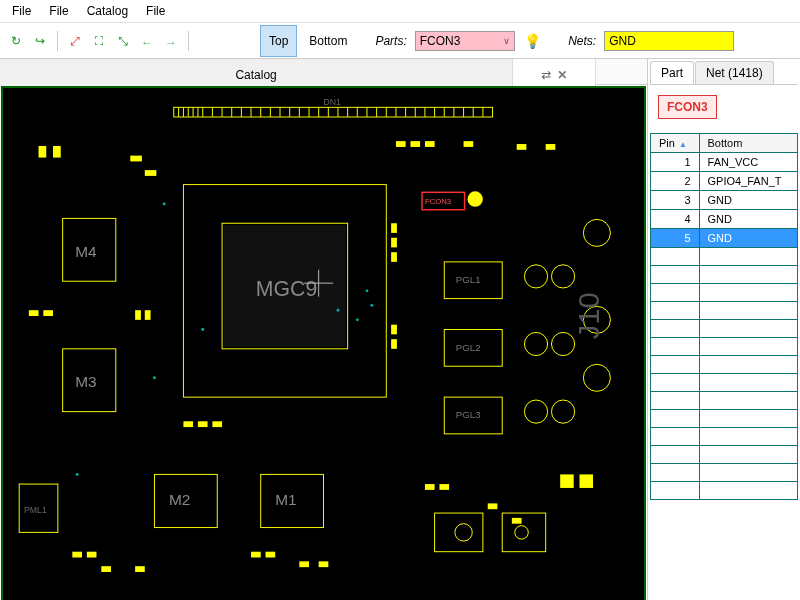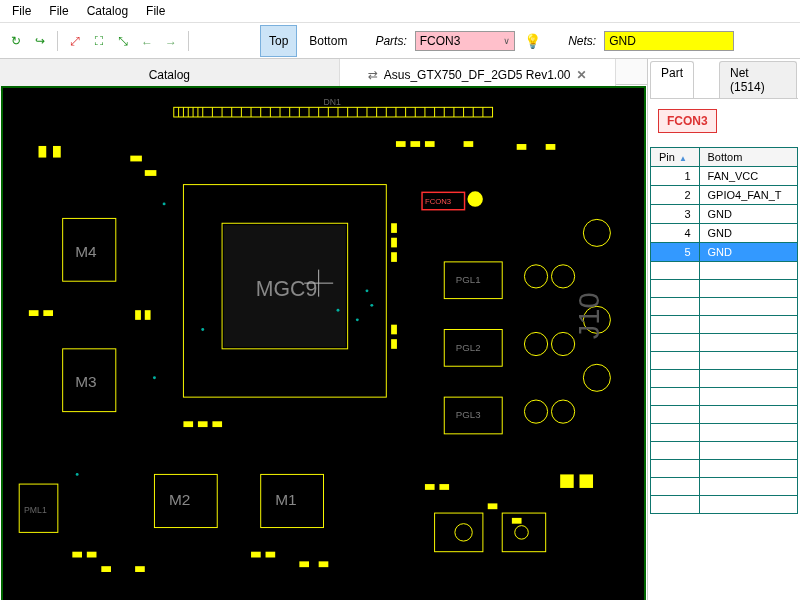--- a/index.html
+++ b/index.html
@@ -23,21 +23,21 @@
   .left { flex: 1; display: flex; flex-direction: column; border-right: 1px solid #ccc; }
   .tabrow { display: flex; border-bottom: 1px solid #ccc; background: #fafafa; height: 26px; }
   .tab { padding: 16px 28px; border-right: 1px solid #ddd; background: #f0f0f0; display:flex; align-items:center; gap:6px; }
   .tab.active { background: #fff; border-bottom: 1px solid #fff; margin-bottom: -1px; }
   .tab .close { color:#777; font-weight:bold; }
   
   .board { flex: 1; background: #000; position: relative; overflow: hidden; border: 2px solid #006400; margin: 1px; }
   .board svg { width: 100%; height: 100%; }
   
   .right { width: 152px; display: flex; flex-direction: column; padding: 2px; }
-  .rtabs { display: flex; border-bottom: 1px solid #ccc; gap: 24px; }
+  .rtabs { display: flex; border-bottom: 1px solid #ccc; }
   .rtab { padding: 4px 10px; border: 1px solid #ccc; border-bottom: none; background: #f0f0f0; border-radius: 3px 3px 0 0; margin-right: 1px; }
   .rtab.active { background: #fff; }
   .part-badge { display: inline-block; margin: 10px 8px; padding: 4px 8px; border: 1px solid #d33; color: #d33; background: #ffeaea; font-weight: 600; }
   
   table.pinlist { width: 100%; border-collapse: collapse; margin-top: 4px; border: 1px solid #ccc; }
   table.pinlist th, table.pinlist td { border: 1px solid #0f766e; padding: 3px 8px; text-align: left; font-size: 11px; }
   table.pinlist th { background: #f5f5f5; font-weight: normal; }
   table.pinlist th.sort::after { content: "▲"; font-size: 8px; color: #4a90d9; margin-left: 4px; }
   table.pinlist tr.sel td { background: #3399ff; color: #fff; }
   table.pinlist td.pin { text-align: right; }
@@ -77,21 +77,20 @@
 </div>
 
 <div class="main">
   <div class="left">
     <div class="tabrow">
       <div class="tab" style="flex:0.9;justify-content:center">
         <span>Catalog</span>
       </div>
       <div class="tab active">
         <span style="color:#666">⇄</span>
-        <span>Asus_GTX750_DF_2GD5 Rev1.00</span>
         <span class="close">✕</span>
       </div>
     </div>
     <div class="board">
       <svg viewBox="0 0 650 530">
 
         <rect x="170" y="20" width="330" height="10" fill="none" stroke="#ffff00"></rect>
         <g stroke="#ffff00">
           <line x1="175" y1="20" x2="175" y2="30"></line>
             <line x1="180" y1="20" x2="180" y2="30"></line>
@@ -228,21 +227,21 @@
         <rect x="510" y="440" width="45" height="40" fill="none" stroke="#ffff00"></rect>
         <circle cx="470" cy="460" r="9" fill="none" stroke="#ffff00"></circle>
         <circle cx="530" cy="460" r="7" fill="none" stroke="#ffff00"></circle>
       </svg>
     </div>
   </div>
 
   <div class="right">
     <div class="rtabs">
       <div class="rtab active">Part</div>
-      <div class="rtab">Net (1514)</div>
+      <div class="rtab">Net (1418)</div>
     </div>
     <div>
       <span class="part-badge">FCON3</span>
     </div>
     <table class="pinlist">
       <thead>
         <tr>
           <th class="sort">Pin</th>
           <th>Bottom</th>
         </tr>

